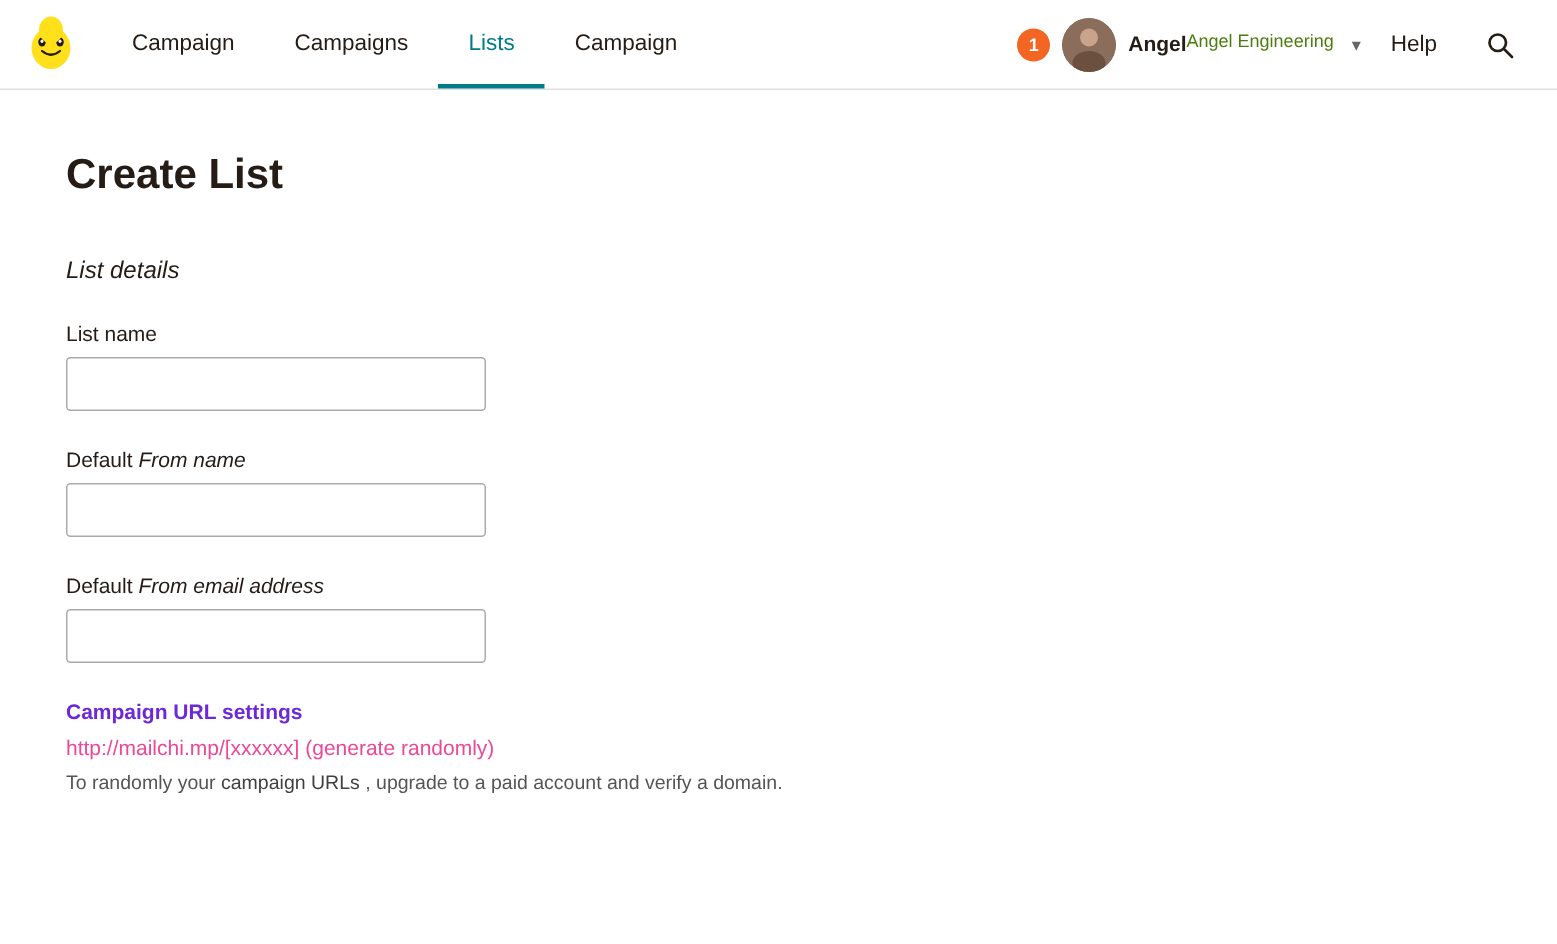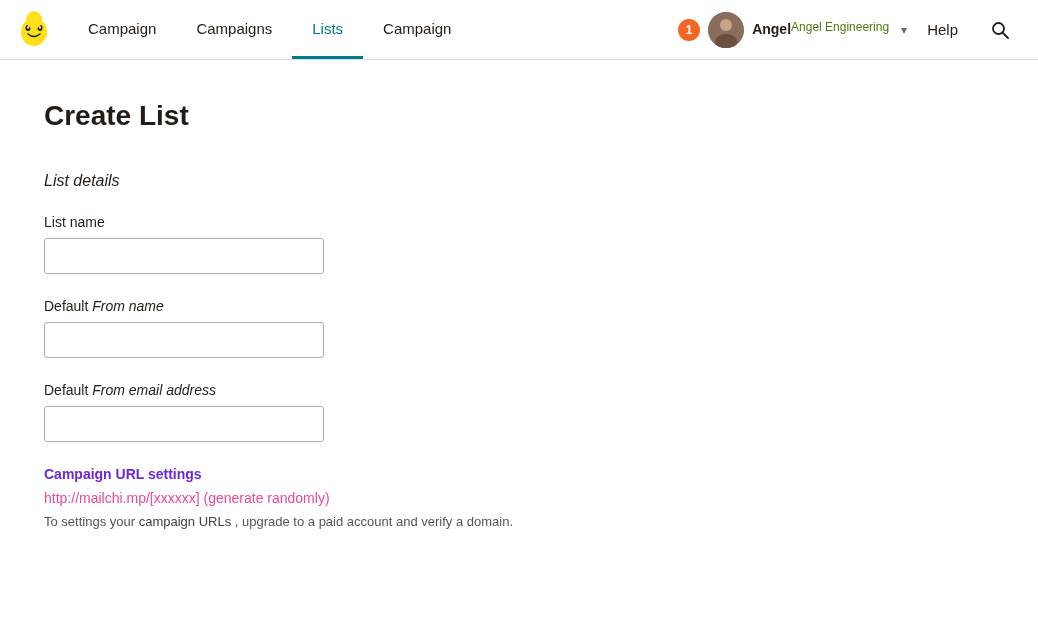--- a/index.html
+++ b/index.html
@@ -305,18 +305,18 @@
       <span>Default</span>
       <em>From email address</em>
     </label>
     <input class="form-input" type="text" placeholder="" style="">
   </div>
 
   <div class="campaign-url-section">
     <div class="campaign-url-title">Campaign URL settings</div>
     <div class="campaign-url-value">http://mailchi.mp/[xxxxxx] (generate randomly)</div>
     <div class="campaign-url-hint">
-      <span>To settings your</span>
+      <span>To randomly your</span>
       <a href="#">campaign URLs</a>
       <span>, upgrade to a paid account and verify a domain.</span>
     </div>
   </div>
 </main>
 
 </body></html>

